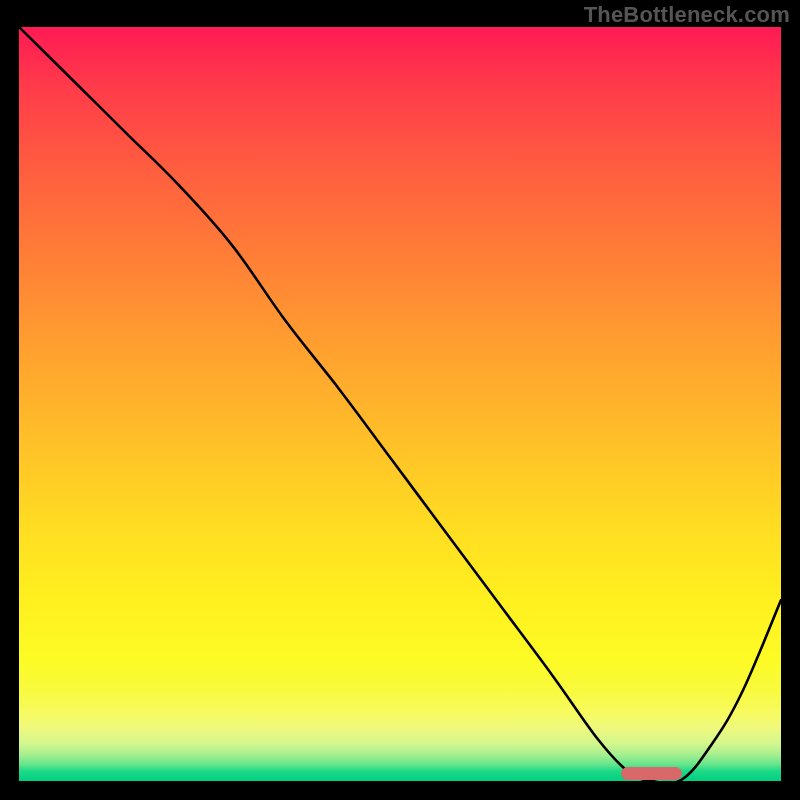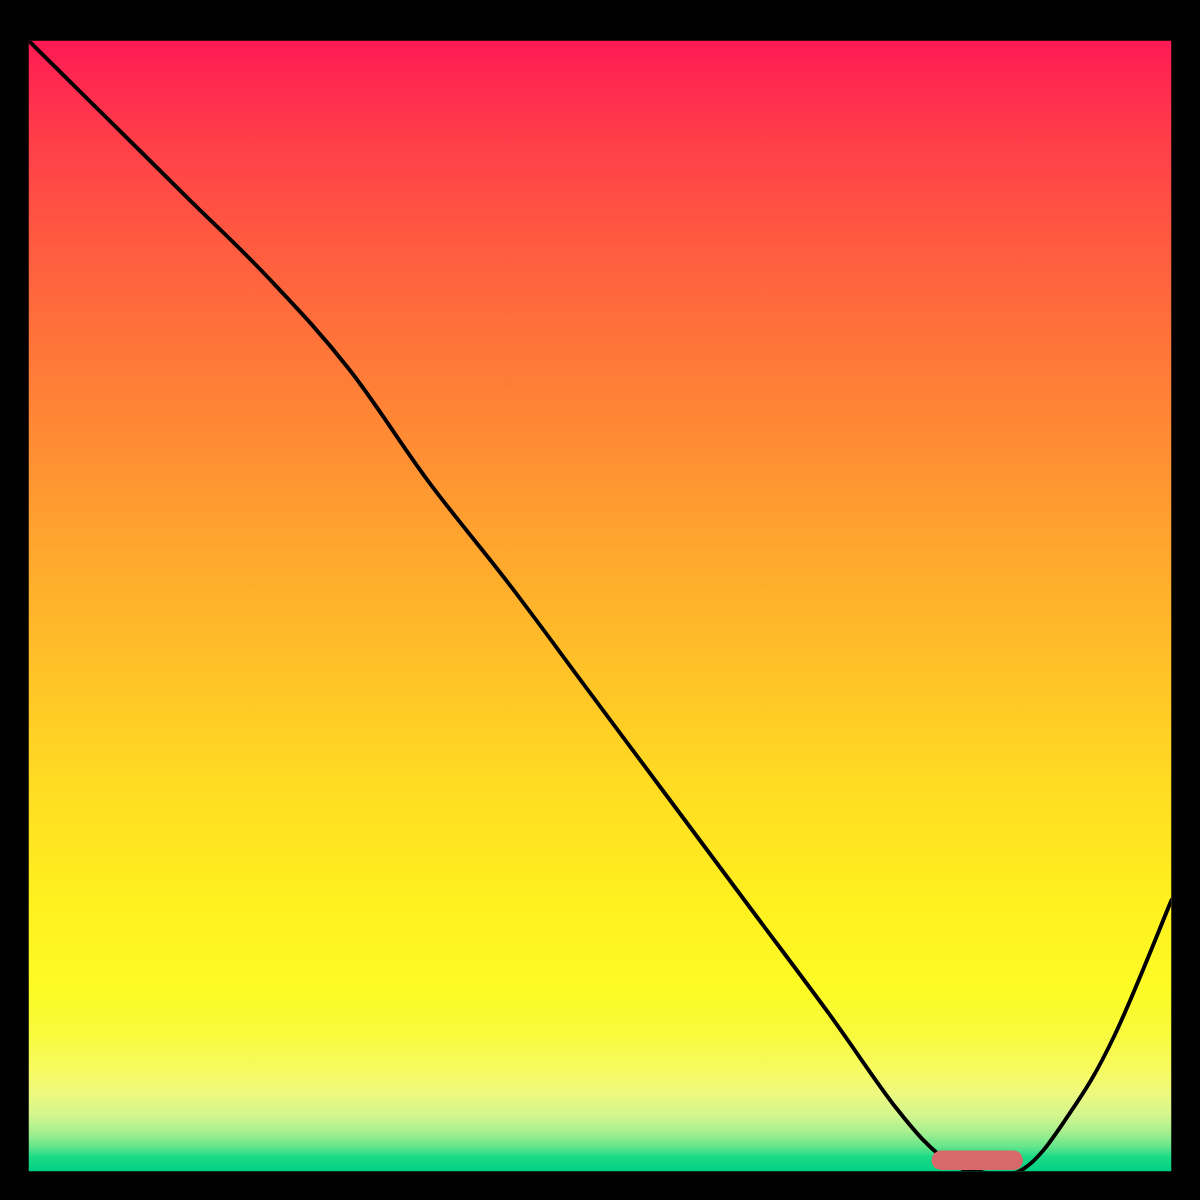--- a/index.html
+++ b/index.html
@@ -66,20 +66,21 @@
   .marker {
     position: absolute;
     background: #d9686a;
     border-radius: 8px;
   }
 </style>
 </head>
 <body>
 
 <div class="container">
+  <div class="watermark">TheBottleneck.com</div>
 
   <div class="plot-area">
     <div class="gradient-bg"></div>
 
     <svg class="curve" viewBox="0 0 762 754" preserveAspectRatio="none">
       <path id="curve-path" d="M 0.00 0.00 C 9.60 9.50, 34.14 33.78, 53.34 52.78 C 72.54 71.78, 87.48 86.56, 106.68 105.56 C 125.88 124.56, 140.82 137.98, 160.02 158.34 C 179.22 178.70, 194.16 194.23, 213.36 218.66 C 232.56 243.09, 247.50 268.27, 266.70 294.06 C 285.90 319.85, 300.84 336.81, 320.04 361.92 C 339.24 387.03, 354.18 407.76, 373.38 433.55 C 392.58 459.34, 407.52 479.39, 426.72 505.18 C 445.92 530.97, 460.86 551.02, 480.06 576.81 C 499.26 602.60, 515.57 624.01, 533.40 648.44 C 551.23 672.87, 565.40 695.16, 579.12 712.53 C 592.84 729.90, 600.00 737.49, 609.60 744.95 C 619.20 752.42, 622.86 752.64, 632.46 754.00 C 642.06 755.36, 651.97 759.28, 662.94 752.49 C 673.91 745.71, 682.45 732.31, 693.42 716.30 C 704.39 700.29, 711.56 689.31, 723.90 663.52 C 736.24 637.73, 755.14 589.33, 762.00 573.04" fill="none" stroke="#000" stroke-width="2.6" stroke-linecap="round" stroke-linejoin="round"></path>
     </svg>
 
     <div id="marker" class="marker" style="left: 601.98px; width: 60.96px; height: 13px; top: 740px; background: rgb(217, 104, 106);"></div>
   </div>

